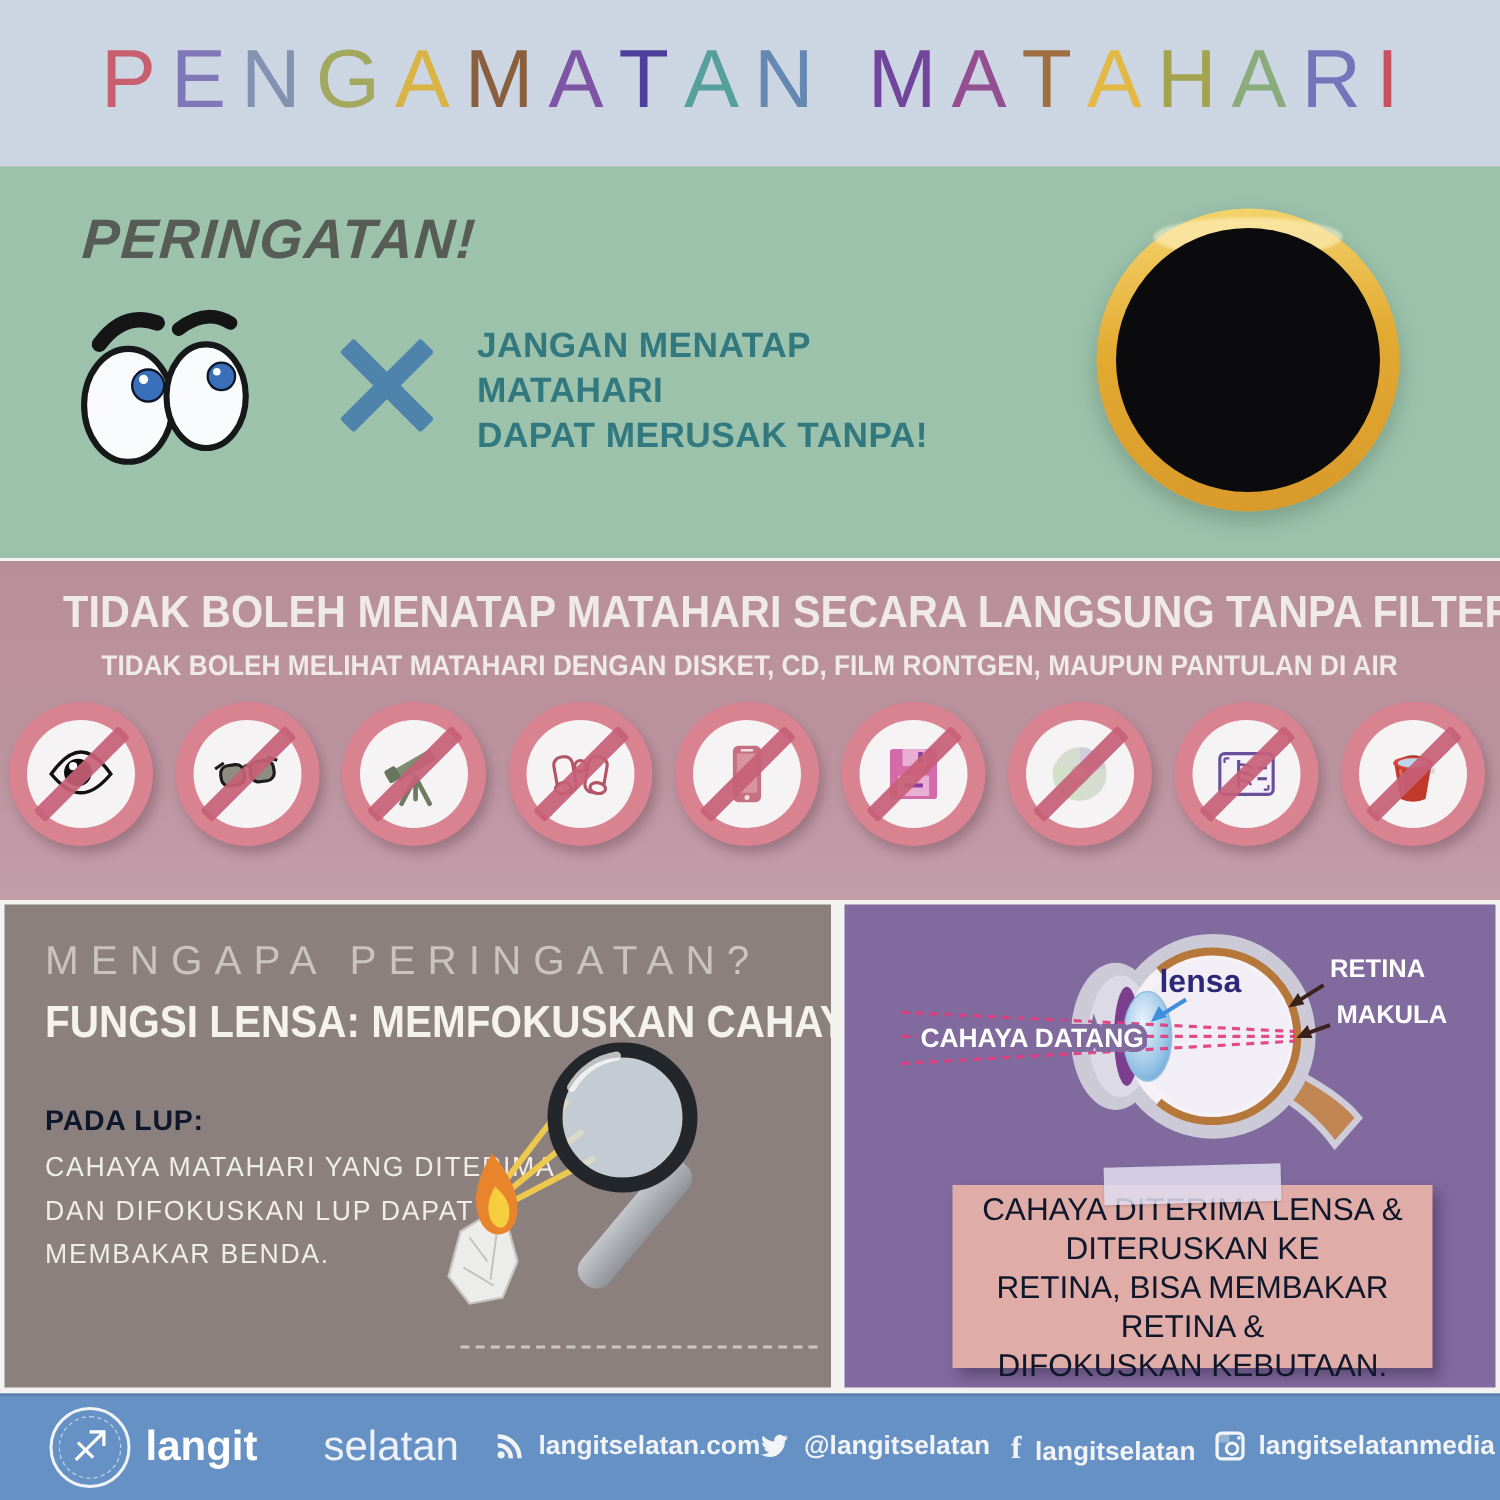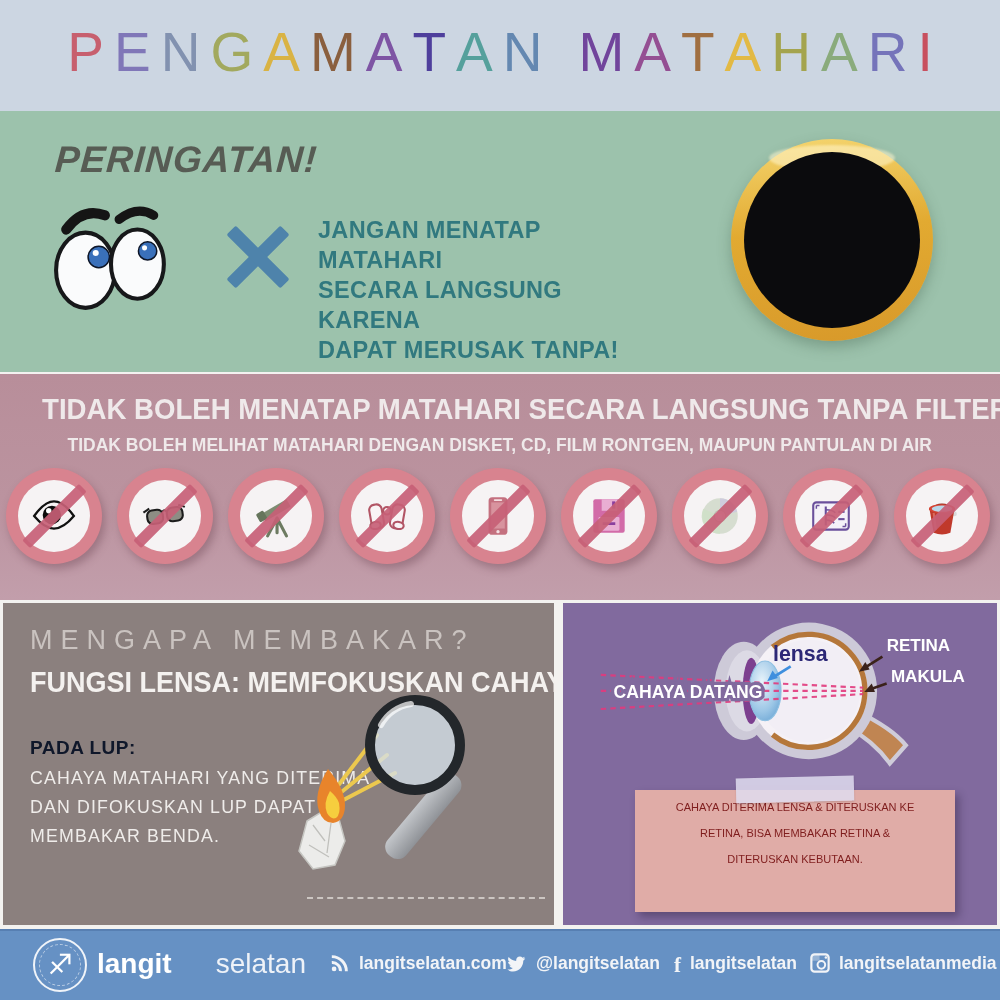--- a/index.html
+++ b/index.html
@@ -54,33 +54,33 @@
   .magnifier-wrap{position:absolute;left:262px;top:70px;width:280px;height:225px;}
   .dashed-sep{position:absolute;left:304px;top:294px;width:238px;border-top:2px dashed rgba(226,221,218,.75);}
 
   .panel-purple{position:absolute;left:563px;top:603px;width:434px;height:322px;background:#816a9e;}
   .eyediagram-wrap{position:absolute;left:17px;top:10px;width:400px;height:160px;}
   .note-card{position:absolute;left:72px;top:187px;width:320px;height:122px;background:#e0aca7;
              box-shadow:4px 5px 8px rgba(40,25,55,.38);}
   .note-tape{position:absolute;left:50%;top:-13px;width:118px;height:25px;margin-left:-59px;
              background:rgba(223,220,238,.85);transform:rotate(-1.5deg);box-shadow:0 1px 2px rgba(0,0,0,.15);}
   .note-title{margin-top:14px;text-align:center;font-size:17px;font-weight:bold;color:#6d3a4b;}
-  .note-lines{margin-top:4px;text-align:center;font-size:11px;color:#7f1d1d;line-height:26px;}
+  .note-lines{margin-top:4px;text-align:center;font-size:21px;color:#0f172a;line-height:26px;}
 
   
   .footer{position:absolute;left:0;top:929px;width:1000px;height:71px;background:#6691c4;
           border-top:2px solid #577fb2;color:#f2f4f7;}
   .logo-circle{position:absolute;left:33px;top:7px;width:54px;height:54px;border:2px solid rgba(255,255,255,.9);
                border-radius:50%;display:flex;align-items:center;justify-content:center;}
   .logo-circle:after{content:"";position:absolute;inset:4px;border:1px dashed rgba(255,255,255,.55);border-radius:50%;}
   .logo-glyph{font-size:28px;color:#fff;line-height:1;font-family:"DejaVu Sans",sans-serif;}
   .brand{position:absolute;left:97px;top:17px;font-size:28px;white-space:nowrap;}
   .brand .b{font-weight:bold;color:#ffffff;}
   .brand .l{font-weight:normal;color:#eef2f8;margin-left:44px;}
-  .flink{position:absolute;top:22px;display:flex;align-items:flex-start;gap:9px;font-size:17.5px;font-weight:bold;white-space:nowrap;}
+  .flink{position:absolute;top:22px;display:flex;align-items:flex-end;gap:9px;font-size:17.5px;font-weight:bold;white-space:nowrap;}
   .flink svg,.flink .fb{flex:0 0 auto;}
   .fb{font-size:21px;font-weight:bold;font-family:"Liberation Serif",serif;}
 </style>
 </head>
 <body>
 
 <div class="poster">
 
   <div class="header">
     <div class="title-letters"><span class="tl" style="color: rgb(199, 95, 110);">P</span><span class="tl" style="color: rgb(128, 119, 184);">E</span><span class="tl" style="color: rgb(130, 146, 176);">N</span><span class="tl" style="color: rgb(162, 169, 94);">G</span><span class="tl" style="color: rgb(217, 179, 68);">A</span><span class="tl" style="color: rgb(138, 95, 62);">M</span><span class="tl" style="color: rgb(126, 85, 164);">A</span><span class="tl" style="color: rgb(78, 63, 156);">T</span><span class="tl" style="color: rgb(85, 160, 156);">A</span><span class="tl" style="color: rgb(100, 136, 177);">N</span><span class="tsp"></span><span class="tl" style="color: rgb(113, 69, 156);">M</span><span class="tl" style="color: rgb(148, 79, 147);">A</span><span class="tl" style="color: rgb(160, 111, 65);">T</span><span class="tl" style="color: rgb(226, 185, 68);">A</span><span class="tl" style="color: rgb(164, 164, 78);">H</span><span class="tl" style="color: rgb(138, 171, 124);">A</span><span class="tl" style="color: rgb(117, 116, 186);">R</span><span class="tl" style="color: rgb(200, 80, 95);">I</span></div>
@@ -106,21 +106,20 @@
       <svg width="72" height="72" viewBox="0 0 72 72">
         <g opacity="0.95">
           <rect x="29.5" y="-2" width="13" height="76" rx="2" fill="#4a80ab" transform="rotate(45 36 36)"></rect>
           <rect x="29.5" y="-2" width="13" height="76" rx="2" fill="#4a80ab" transform="rotate(-45 36 36)"></rect>
         </g>
       </svg>
     </div>
 
     <div class="warn-msg">
       <div>JANGAN MENATAP MATAHARI</div>
-      <div>SECARA LANGSUNG KARENA</div>
       <div>DAPAT MERUSAK TANPA!</div>
     </div>
 
     <div class="eclipse">
       <div class="hl"></div>
       <div class="disk"></div>
     </div>
   </div>
 
   <div class="sec-prohibit">
@@ -244,21 +243,21 @@
           <path d="M14,19 L16,35" stroke="#d86a5e" stroke-width="2" fill="none"></path>
         </svg>
           </div>
           <div class="slash"></div>
       </div>
 
     </div>
   </div>
 
   <div class="panel-gray">
-    <div class="why-h1">MENGAPA MEMBAKAR?</div>
+    <div class="why-h1">MENGAPA PERINGATAN?</div>
     <div class="why-h2"><span>FUNGSI LENSA: MEMFOKUSKAN CAHAYA</span></div>
     <div class="lup-title">PADA LUP:</div>
     <div class="lup-body">
       <div>CAHAYA MATAHARI YANG DITERIMA</div>
       <div>DAN DIFOKUSKAN LUP DAPAT</div>
       <div>MEMBAKAR BENDA.</div>
     </div>
 
     <div class="magnifier-wrap">
       <svg width="280" height="225" viewBox="0 0 280 225">
@@ -316,21 +315,21 @@
         <text x="284" y="65" font-size="16" font-weight="bold" fill="#ffffff" font-family="Liberation Sans, sans-serif">MAKULA</text>
         <text x="24" y="80" font-size="16.5" font-weight="bold" fill="#ffffff" stroke="#816a9e" stroke-width="6" style="paint-order:stroke" font-family="Liberation Sans, sans-serif">CAHAYA DATANG</text>
       </svg>
     </div>
 
     <div class="note-card">
       <div class="note-tape"></div>
       <div class="note-lines">
         <div>CAHAYA DITERIMA LENSA &amp; DITERUSKAN KE</div>
         <div>RETINA, BISA MEMBAKAR RETINA &amp;</div>
-        <div>DITERUSKAN KEBUTAAN.</div>
+        <div>DIFOKUSKAN KEBUTAAN.</div>
       </div>
     </div>
   </div>
 
   <div class="footer">
     <div class="logo-circle">
       <span class="logo-glyph">♐</span>
     </div>
     <div class="brand">
       <span class="b">langit</span><span class="l">selatan</span>

